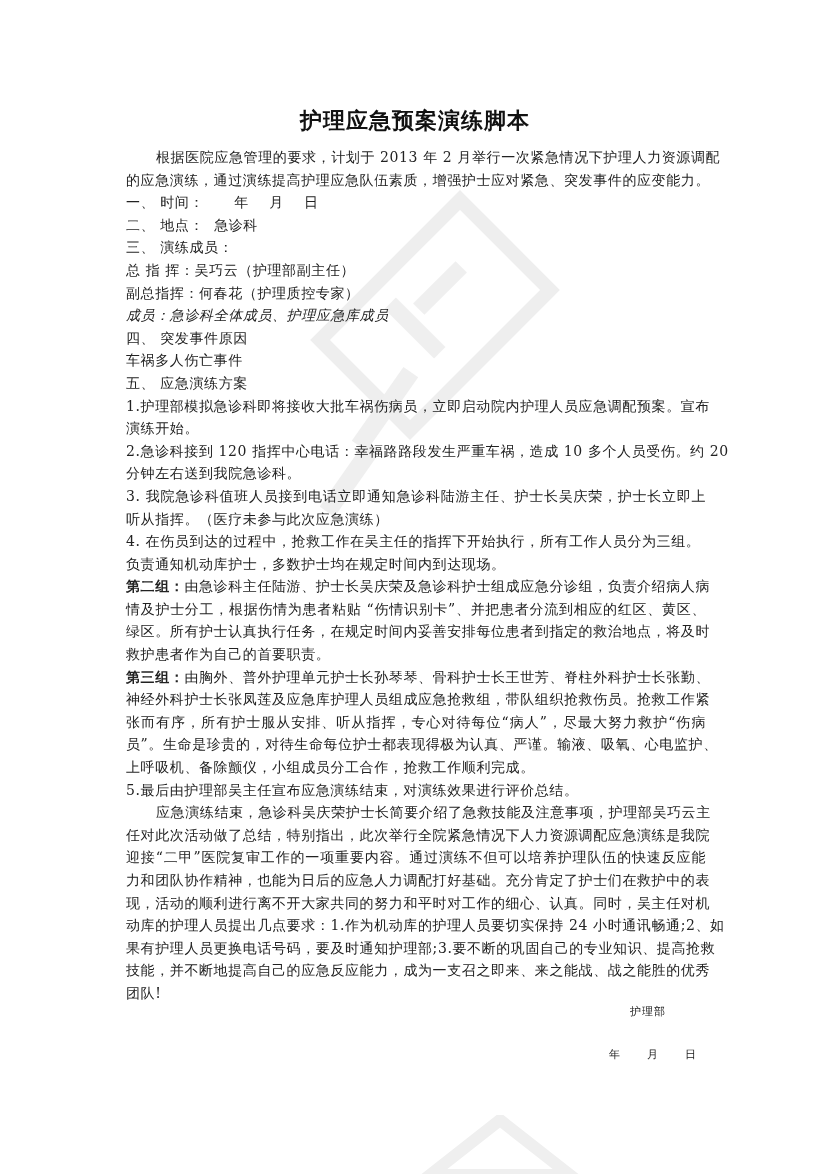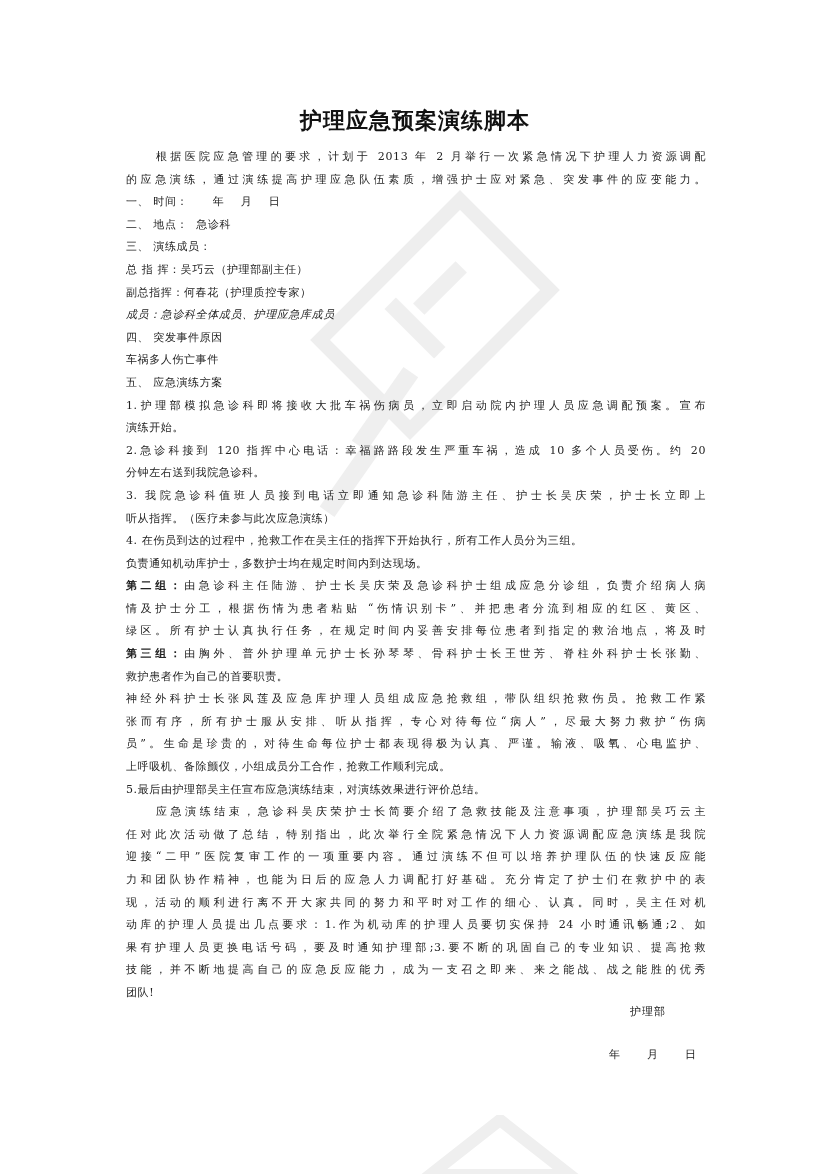--- a/index.html
+++ b/index.html
@@ -3,21 +3,21 @@
 <meta charset="utf-8">
 <style>
   html, body { margin: 0; padding: 0; background: #ffffff; }
   body { width: 830px; height: 1174px; position: relative; overflow: hidden;
          font-family: "DejaVu Serif", "Liberation Serif", serif; color: #222; }
   .page { position: absolute; left: 0; top: 0; width: 830px; height: 1174px; background: #fff; }
   .watermark { position: absolute; pointer-events: none; }
   .title { position: absolute; top: 106px; left: 0; width: 830px; text-align: center;
            font-size: 22px; font-weight: bold; letter-spacing: 1px; color: #111; }
   .body { position: absolute; left: 126px; top: 146px; width: 580px; }
-  .line { height: 22.6px; line-height: 22.6px; font-size: 11px; white-space: nowrap;
+  .line { height: 22.6px; line-height: 22.6px; font-size: 14px; white-space: nowrap;
           letter-spacing: 0.6px; overflow: visible; }
   .indent { padding-left: 30px; }
   .justify { text-align: justify; text-align-last: justify; }
   .b { font-weight: bold; }
   .sig { position: absolute; font-size: 11px; letter-spacing: 1px; }
   .date-gap { display: inline-block; width: 26px; }
 </style>
 </head>
 <body>
 
@@ -56,22 +56,22 @@
       <div class="line"><span style="white-space: pre;">演练开始。</span></div>
       <div class="line justify"><span style="white-space: pre;">2.急诊科接到 120 指挥中心电话：幸福路路段发生严重车祸，造成 10 多个人员受伤。约 20</span></div>
       <div class="line"><span style="white-space: pre;">分钟左右送到我院急诊科。</span></div>
       <div class="line justify"><span style="white-space: pre;">3. 我院急诊科值班人员接到电话立即通知急诊科陆游主任、护士长吴庆荣，护士长立即上</span></div>
       <div class="line"><span style="white-space: pre;">听从指挥。（医疗未参与此次应急演练）</span></div>
       <div class="line"><span style="white-space: pre;">4. 在伤员到达的过程中，抢救工作在吴主任的指挥下开始执行，所有工作人员分为三组。</span></div>
       <div class="line"><span style="white-space: pre;">负责通知机动库护士，多数护士均在规定时间内到达现场。</span></div>
       <div class="line justify"><span class="b" style="white-space: pre;">第二组：</span><span style="white-space: pre;">由急诊科主任陆游、护士长吴庆荣及急诊科护士组成应急分诊组，负责介绍病人病</span></div>
       <div class="line justify"><span style="white-space: pre;">情及护士分工，根据伤情为患者粘贴 “伤情识别卡”、并把患者分流到相应的红区、黄区、</span></div>
       <div class="line justify"><span style="white-space: pre;">绿区。所有护士认真执行任务，在规定时间内妥善安排每位患者到指定的救治地点，将及时</span></div>
+      <div class="line"><span style="white-space: pre;">救护患者作为自己的首要职责。</span></div>
       <div class="line justify"><span class="b" style="white-space: pre;">第三组：</span><span style="white-space: pre;">由胸外、普外护理单元护士长孙琴琴、骨科护士长王世芳、脊柱外科护士长张勤、</span></div>
-      <div class="line"><span style="white-space: pre;">救护患者作为自己的首要职责。</span></div>
       <div class="line justify"><span style="white-space: pre;">神经外科护士长张凤莲及应急库护理人员组成应急抢救组，带队组织抢救伤员。抢救工作紧</span></div>
       <div class="line justify"><span style="white-space: pre;">张而有序，所有护士服从安排、听从指挥，专心对待每位“病人”，尽最大努力救护“伤病</span></div>
       <div class="line justify"><span style="white-space: pre;">员”。生命是珍贵的，对待生命每位护士都表现得极为认真、严谨。输液、吸氧、心电监护、</span></div>
       <div class="line"><span style="white-space: pre;">上呼吸机、备除颤仪，小组成员分工合作，抢救工作顺利完成。</span></div>
       <div class="line"><span style="white-space: pre;">5.最后由护理部吴主任宣布应急演练结束，对演练效果进行评价总结。</span></div>
       <div class="line indent justify"><span style="white-space: pre;">应急演练结束，急诊科吴庆荣护士长简要介绍了急救技能及注意事项，护理部吴巧云主</span></div>
       <div class="line justify"><span style="white-space: pre;">任对此次活动做了总结，特别指出，此次举行全院紧急情况下人力资源调配应急演练是我院</span></div>
       <div class="line justify"><span style="white-space: pre;">迎接“二甲”医院复审工作的一项重要内容。通过演练不但可以培养护理队伍的快速反应能</span></div>
       <div class="line justify"><span style="white-space: pre;">力和团队协作精神，也能为日后的应急人力调配打好基础。充分肯定了护士们在救护中的表</span></div>
       <div class="line justify"><span style="white-space: pre;">现，活动的顺利进行离不开大家共同的努力和平时对工作的细心、认真。同时，吴主任对机</span></div>

